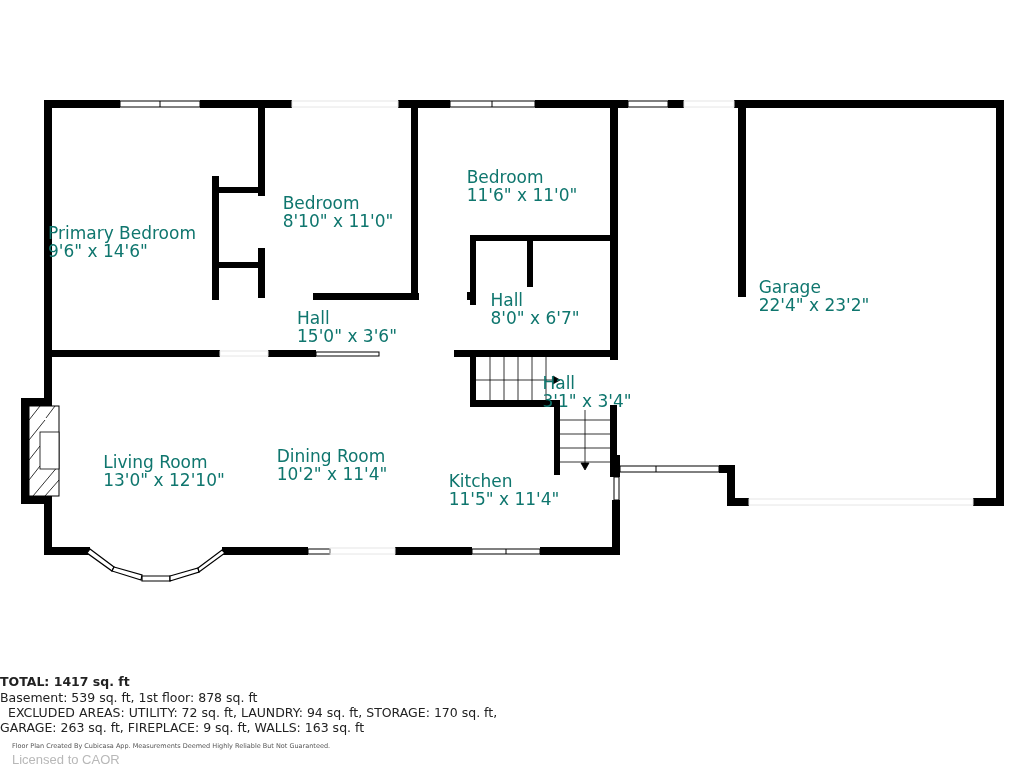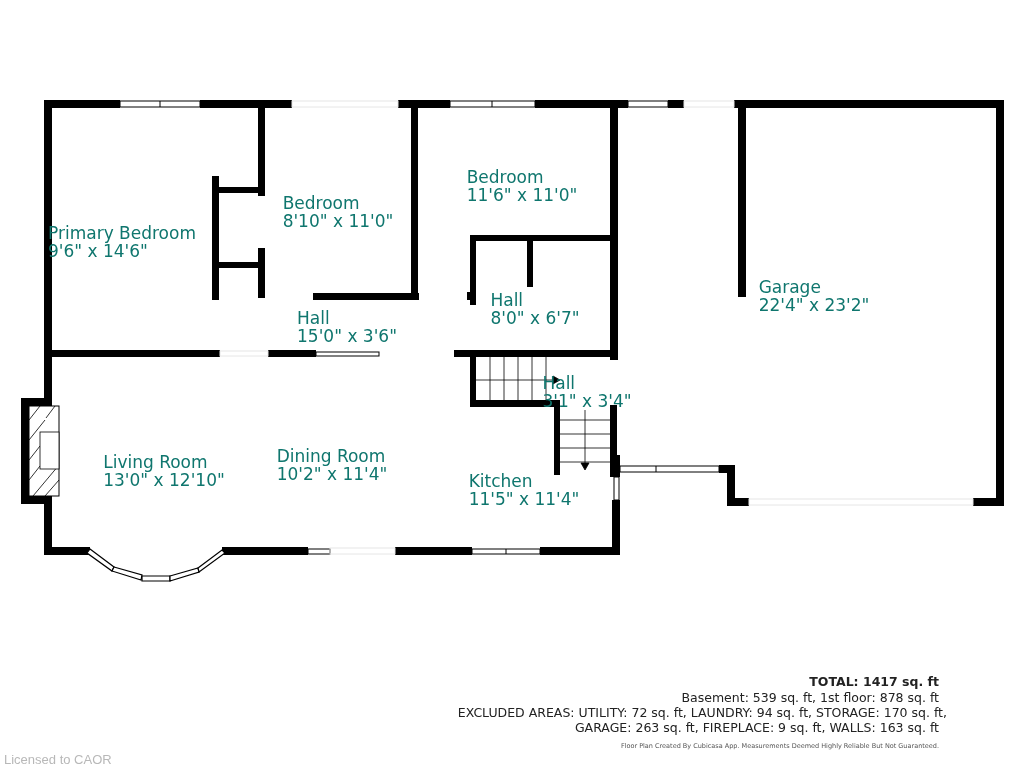--- a/index.html
+++ b/index.html
@@ -1,24 +1,24 @@
 <!DOCTYPE html>
 <html><head>
   <meta charset="utf-8">
   <style>
     html, body { margin: 0; padding: 0; background: #ffffff; }
     body { width: 1024px; height: 768px; position: relative; overflow: hidden; font-family: "DejaVu Sans", sans-serif; color: #222; }
     #plan { position: absolute; left: 0; top: 0; width: 1024px; height: 768px; }
     .room-label { position: absolute; font-size: 17px; line-height: 18px; color: #0f766e; transform: translateX(-50%); white-space: nowrap; }
-    .summary { position: absolute; left: 0; width: 939px; text-align: right; color: #222; }
+    .summary { position: absolute; left: 0; width: 939px; text-align: left; color: #222; }
     .total { top: 674px; font-size: 12.5px; font-weight: bold; }
     .line { font-size: 12.5px; }
     .l1 { top: 690px; } .l2 { top: 705px; padding-left: 8px; } .l3 { top: 720px; }
-    .disclaimer { top: 742px; font-size: 6.5px; color: #555; }
-    .license { position: absolute; left: 4px; top: 752px; font-size: 13px; color: #b8b8b8; font-family: "Liberation Sans", sans-serif; }
+    .disclaimer { top: 742px; font-size: 6.5px; color: #555; padding-left: 12px; }
+    .license { position: absolute; left: 12px; top: 752px; font-size: 13px; color: #b8b8b8; font-family: "Liberation Sans", sans-serif; }
   </style>
 </head>
 <body>
 
 <svg id="plan" viewBox="0 0 1024 768" xmlns="http://www.w3.org/2000/svg">
   <g fill="#000">
 
     <rect x="44" y="100" width="76" height="8"></rect>
     <rect x="200" y="100" width="92" height="8"></rect>
     <rect x="398" y="100" width="52" height="8"></rect>
@@ -167,21 +167,21 @@
       <div>3'1" x 3'4"</div>
     </div>
   <div class="room-label" style="left:152px;top:453px;margin-left:12px;">
       <div>Living Room</div>
       <div>13'0" x 12'10"</div>
     </div>
   <div class="room-label" style="left:332px;top:447px;">
       <div>Dining Room</div>
       <div>10'2" x 11'4"</div>
     </div>
-  <div class="room-label" style="left:524px;top:472px;">
+  <div class="room-label" style="left:504px;top:472px;">
       <div>Kitchen</div>
       <div>11'5" x 11'4"</div>
     </div>
 </div>
 
 <div class="summary total">TOTAL: 1417 sq. ft</div>
 <div class="summary line l1">Basement: 539 sq. ft, 1st floor: 878 sq. ft</div>
 <div class="summary line l2">EXCLUDED AREAS: UTILITY: 72 sq. ft, LAUNDRY: 94 sq. ft, STORAGE: 170 sq. ft,</div>
 <div class="summary line l3">GARAGE: 263 sq. ft, FIREPLACE: 9 sq. ft, WALLS: 163 sq. ft</div>
 <div class="summary disclaimer">Floor Plan Created By Cubicasa App. Measurements Deemed Highly Reliable But Not Guaranteed.</div>

